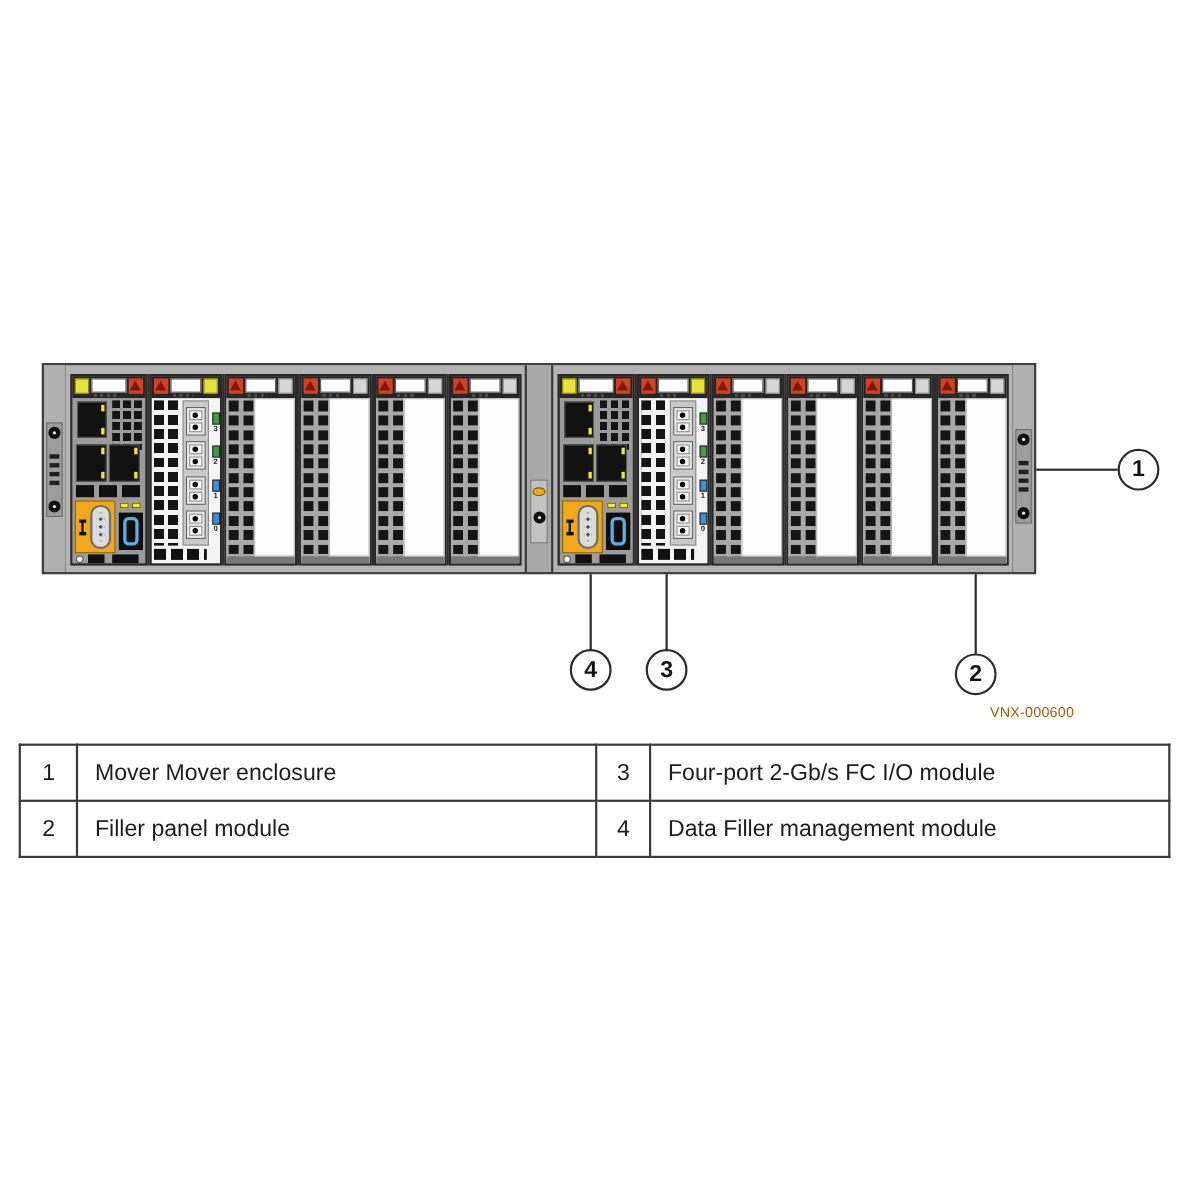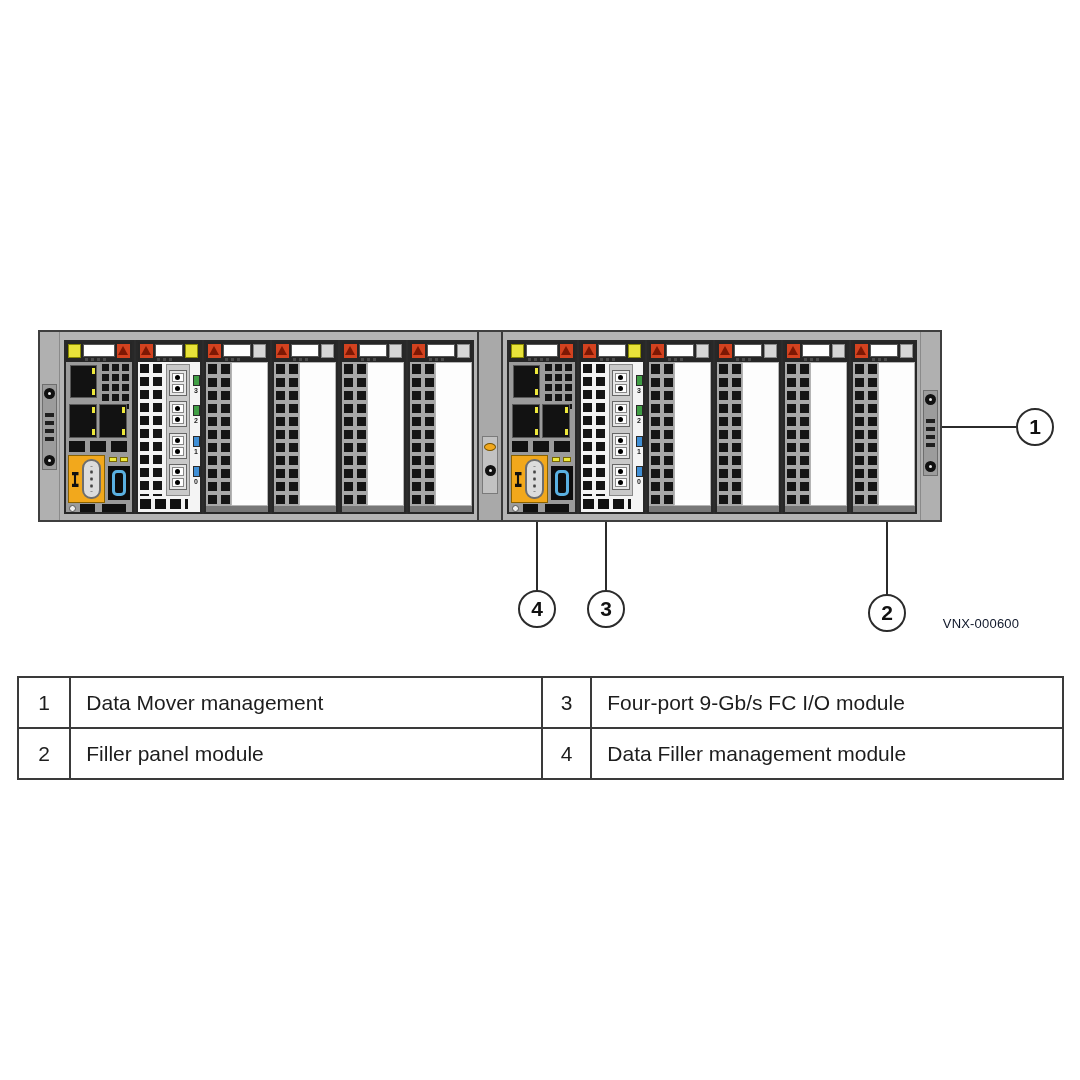--- a/index.html
+++ b/index.html
@@ -110,21 +110,21 @@
   #l1{left:942px;top:426px;width:74px;height:2px;}
   #l4{left:536px;top:522px;width:2px;height:70px;}
   #l3{left:605px;top:522px;width:2px;height:70px;}
   #l2{left:886px;top:522px;width:2px;height:74px;}
   .callout{position:absolute;width:38px;height:38px;border:2.5px solid #2b2b2b;border-radius:50%;background:#fff;
     display:flex;align-items:center;justify-content:center;font-weight:700;font-size:21px;color:#111;}
   #c1{left:1016px;top:408px;}
   #c4{left:518px;top:590px;}
   #c3{left:587px;top:590px;}
   #c2{left:868px;top:594px;}
-  .figcode{position:absolute;left:900px;top:616px;width:162px;text-align:center;font-size:13px;color:#0f172a;letter-spacing:.2px;}
+  .figcode{position:absolute;left:900px;top:640px;width:162px;text-align:left;font-size:13px;color:#a16207;letter-spacing:.2px;}
 
   
   table.legend{position:absolute;left:17px;top:676px;width:1047px;border-collapse:collapse;
     font-size:21px;color:#1d1d1d;}
   table.legend td{border:2px solid #3a3a3a;height:51px;vertical-align:middle;}
   td.num{width:52px;text-align:center;}
   td.num2{width:49px;}
   td.desc{padding-left:15px;width:469px;}
 </style>
 </head>
@@ -419,23 +419,23 @@
   <div class="callout" id="c2">2</div>
   <div class="callout" id="c3">3</div>
   <div class="callout" id="c4">4</div>
 
   <div class="figcode">VNX-000600</div>
 
   <table class="legend">
     <tbody>
         <tr>
       <td class="num">1</td>
-      <td class="desc">Data Mover management</td>
+      <td class="desc">Mover Mover enclosure</td>
       <td class="num num2">3</td>
-      <td class="desc">Four-port 9-Gb/s FC I/O module</td>
+      <td class="desc">Four-port 2-Gb/s FC I/O module</td>
     </tr>
     <tr>
       <td class="num">2</td>
       <td class="desc">Filler panel module</td>
       <td class="num num2">4</td>
       <td class="desc">Data Filler management module</td>
     </tr>
   </tbody>
     </table>
 

